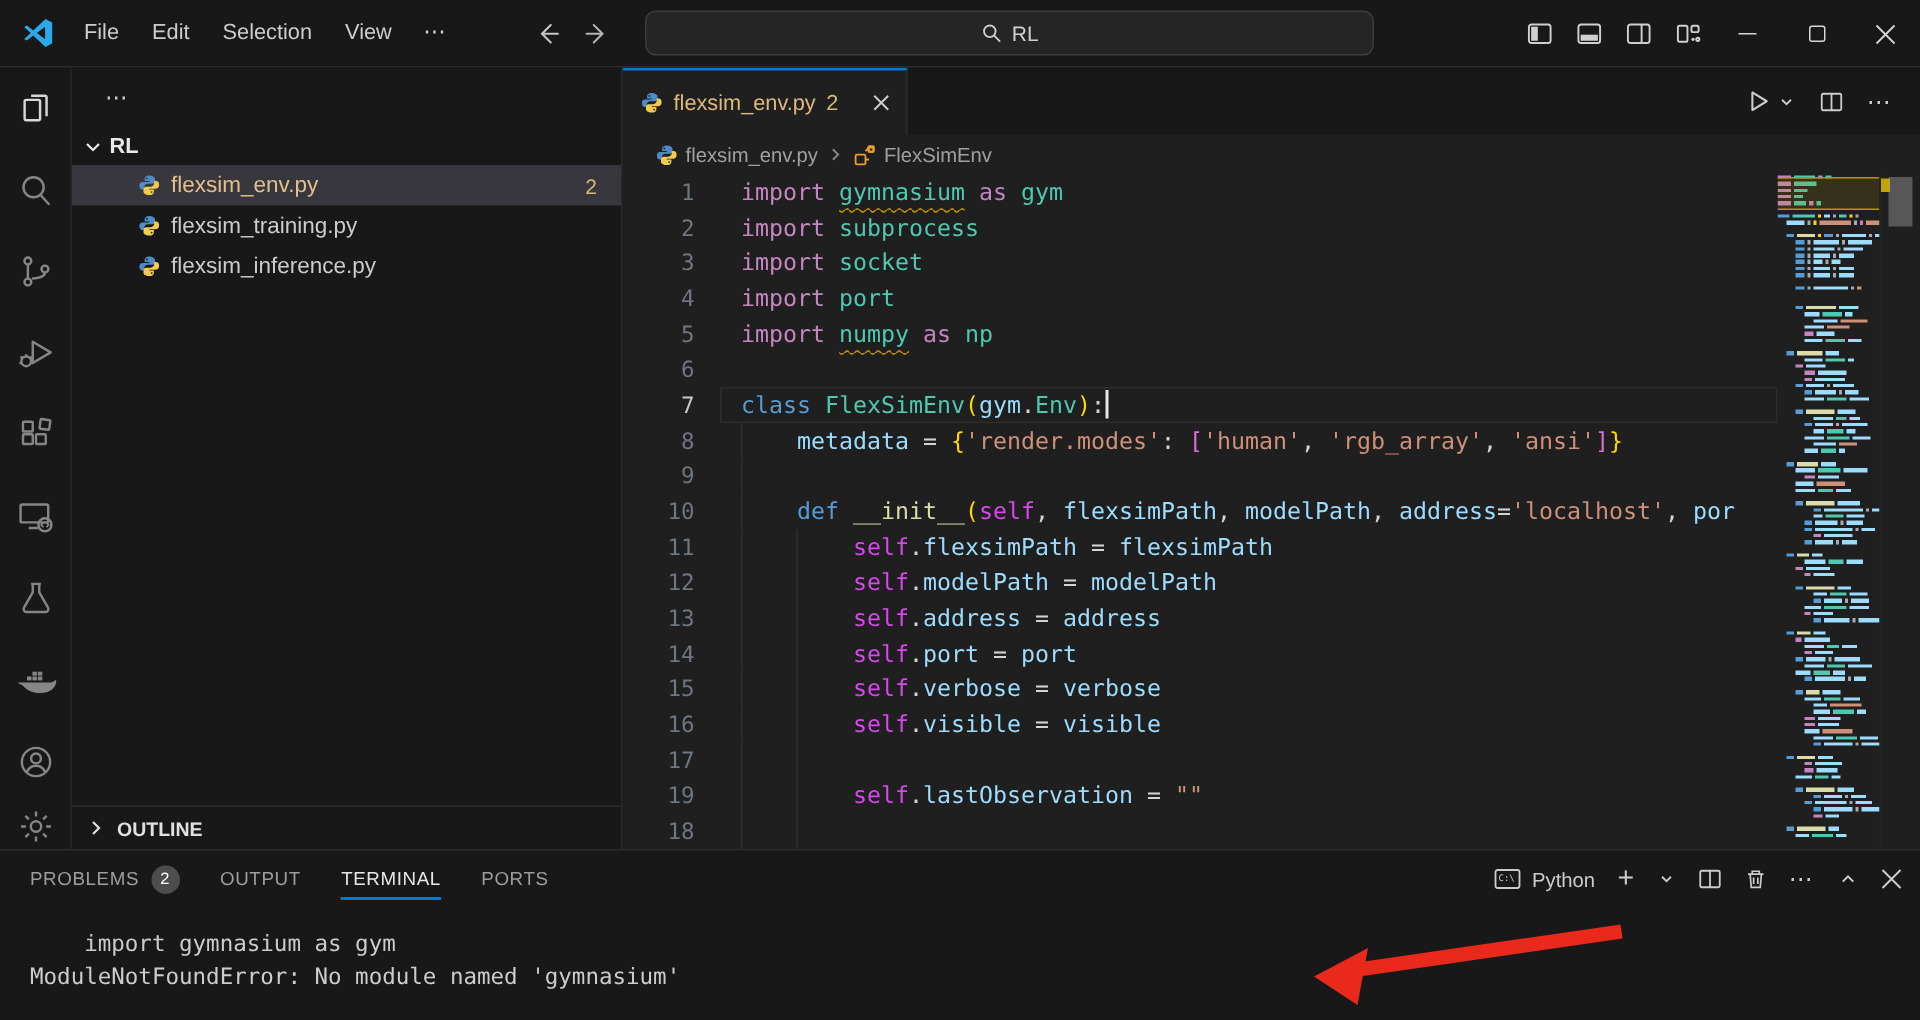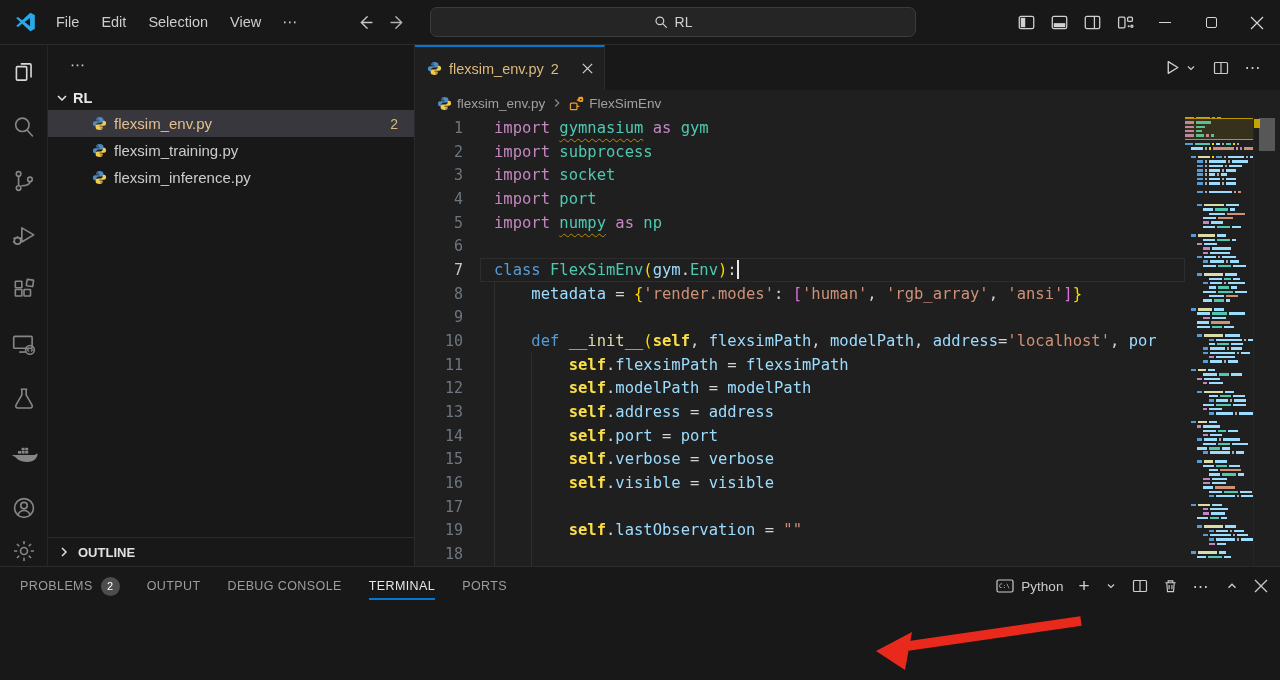--- a/index.html
+++ b/index.html
@@ -61,21 +61,21 @@
   .code-scroll { position:absolute; inset:0 95px 0 0; overflow:hidden; }
   .code-line { height:23.68px; display:flex; align-items:center; white-space:pre; font-size:15.5px; }
   .gutter { width:65px; flex:none; text-align:right; padding-right:17px; color:#6e7681; font-size:15px; }
   .code-line.current .gutter { color:#c6c6c6; }
   .code-line.current .code-text { outline:1px solid #2d2d2d; outline-offset:-1px; }
   .code-text { flex:1; position:relative; padding-left:14px; height:100%; display:flex; align-items:center; }
   .guide { position:absolute; top:0; bottom:0; width:1px; background:#2e2e2e; }
   .tok-kw  { color:#C586C0; } .tok-kw2 { color:#569CD6; }
   .tok-mod { color:#4EC9B0; } .tok-cls { color:#4EC9B0; }
   .tok-modw{ color:#4EC9B0; text-decoration:underline wavy #b98f00; text-decoration-thickness:1.2px; text-underline-offset:5px; }
-  .tok-var { color:#9CDCFE; } .tok-self{ color:#fde047;font-weight:bold; }
+  .tok-var { color:#9CDCFE; } .tok-self{ color:#d946ef; }
   .tok-fn  { color:#DCDCAA; } .tok-str { color:#CE9178; }
   .tok-op  { color:#D4D4D4; } .tok-b1  { color:#FFD700; } .tok-b2 { color:#DA70D6; }
   .cursor { display:inline-block; width:1.6px; height:19px; background:#e8e8e8; vertical-align:middle; margin-left:0.5px; }
 
   .minimap { position:absolute; top:0; bottom:0; right:27px; width:68px; overflow:hidden; }
   .mm-row { height:4.35px; white-space:nowrap; }
   .mm-bar { display:inline-block; height:2.4px; vertical-align:top; margin-top:1px; }
   .mm-highlight { position:absolute; left:0; right:0; top:2px; height:22px; background:rgba(170,140,0,.16);
     border-top:1.5px solid #b99700; border-bottom:1.5px solid #b99700; }
   .overview-ruler { position:absolute; top:0; bottom:0; right:0; width:27px; border-left:1px solid #252525; }
@@ -507,23 +507,20 @@
   <div class="panel">
     <div class="panel-header">
       <div class="panel-tabs" id="panel-tabs">
           <div class="ptab">
             <span>PROBLEMS</span>
             <span class="ptab-badge">2</span>
           </div>
           <div class="ptab">
             <span>OUTPUT</span>
           </div>
-          <div class="ptab">
-            <span>DEBUG CONSOLE</span>
-          </div>
           <div class="ptab active">
             <span>TERMINAL</span>
           </div>
           <div class="ptab">
             <span>PORTS</span>
           </div>
         </div>
       <div class="panel-actions">
         <span>
           <svg class="ic" width="18" height="16" viewBox="0 0 18 16" fill="none" stroke="#cccccc" stroke-width="1.2">
@@ -555,20 +552,21 @@
               <path d="m4 10 4-4 4 4"></path>
             </svg>
         </span>
         <span>
           <svg class="ic" width="14" height="14" viewBox="0 0 14 14" stroke="#cccccc" stroke-width="1.3">
               <path d="M1 1l12 12M13 1 1 13"></path>
             </svg>
         </span>
       </div>
     </div>
+    <div class="terminal-body" id="terminal-body"><div class="term-line">    import gymnasium as gym</div><div class="term-line">ModuleNotFoundError: No module named 'gymnasium'</div></div>
   </div>
 
   <svg class="arrow-overlay" width="1280" height="680" viewBox="0 0 1280 680">
     <line id="arrow-line" x1="1081" y1="621" x2="908" y2="646" stroke-width="9.5" stroke="#e8291c"></line>
     <polygon id="arrow-head" points="876,651 912,632 905,670" fill="#e8291c"></polygon>
   </svg>
 
 </div>
 
 </body></html>

